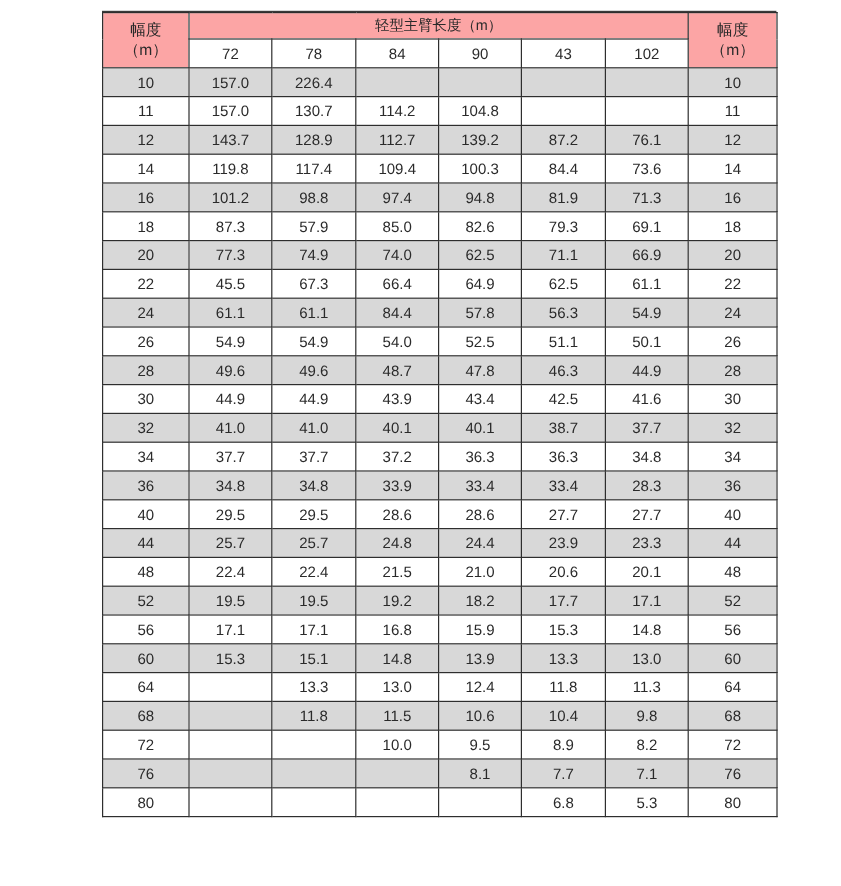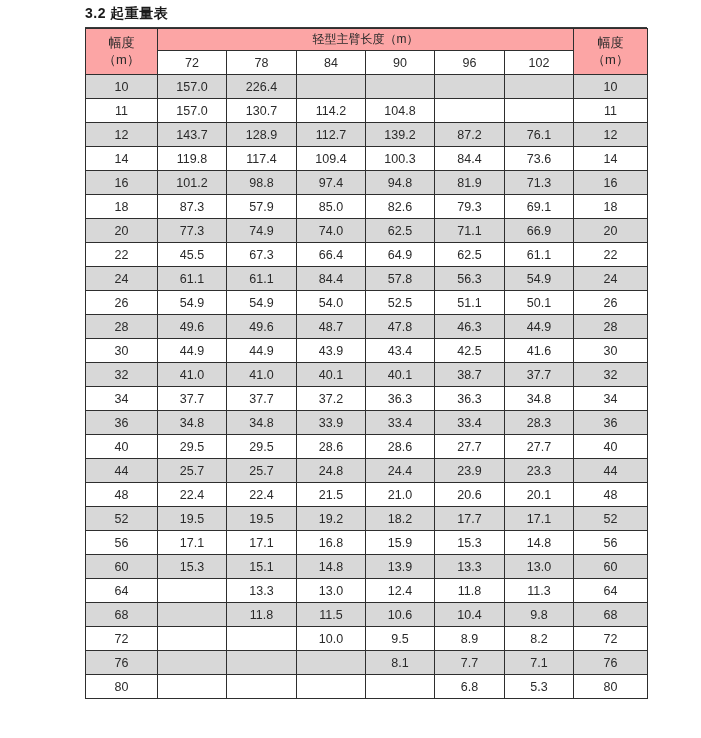--- a/index.html
+++ b/index.html
@@ -63,21 +63,20 @@
   th.radius-header { line-height: 1.3; font-size: 13px; }
   tbody td { height: 24px; }
   tbody tr:nth-child(odd) { background: #d8d8d8; }
   tbody tr:nth-child(even) { background: #ffffff; }
 </style>
 </head>
 <body>
 
 <div class="page">
 
-  <h2 class="section-title">3.2 起重量表</h2>
 
   <hr class="top-rule">
 
 
   <table class="load-chart">
     <colgroup>
       <col style="width:72px">
       <col style="width:69px">
       <col style="width:70px">
       <col style="width:69px">
@@ -96,21 +95,21 @@
         <th rowspan="2" class="gray-bg radius-header">
           <span>幅度</span><br>
           <span>（m）</span>
         </th>
       </tr>
       <tr class="boom-values-row">
         <th>72</th>
         <th>78</th>
         <th>84</th>
         <th>90</th>
-        <th>96</th>
+        <th>43</th>
         <th>102</th>
       </tr>
     </thead>
     <tbody id="chart-body">
         <tr>
     <td>10</td>
     <td>157.0</td>
     <td>226.4</td>
     <td></td>
     <td></td>

